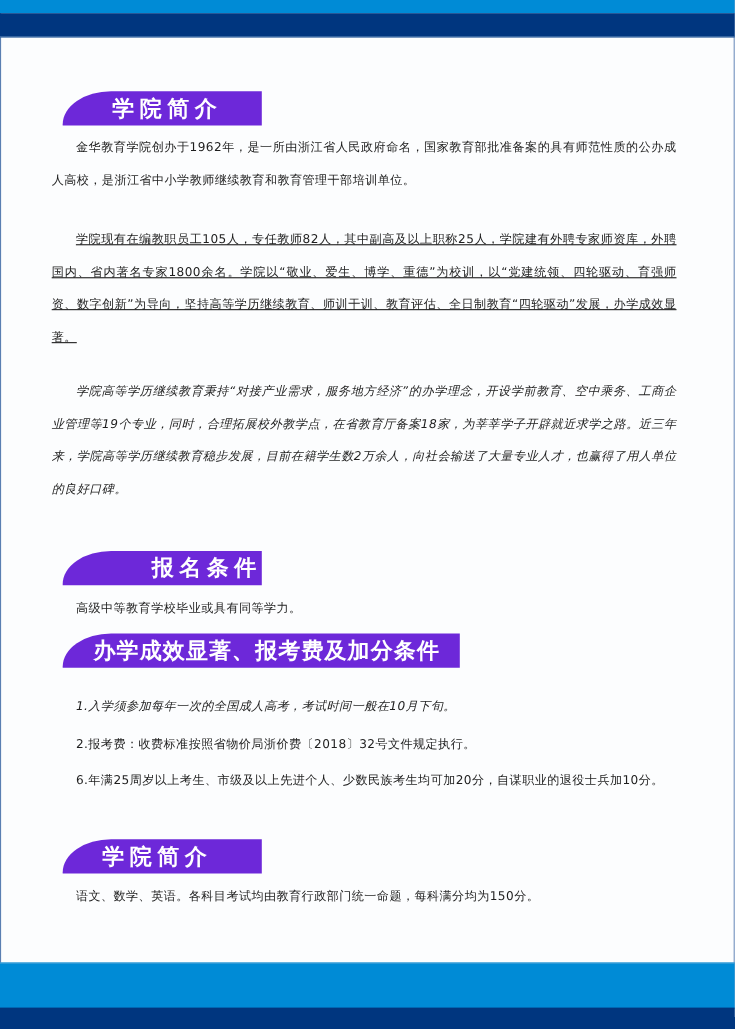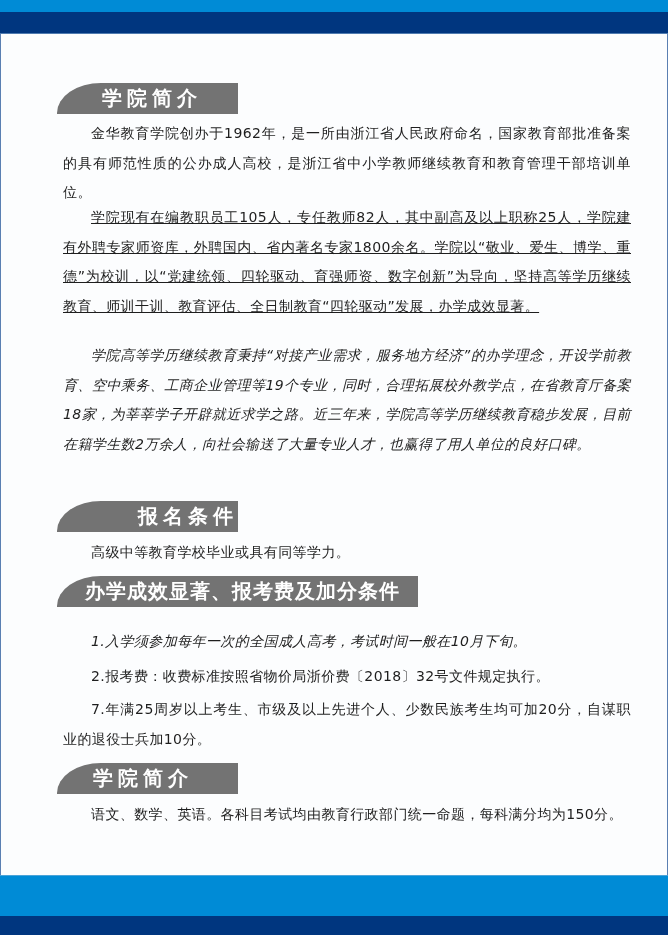--- a/index.html
+++ b/index.html
@@ -46,42 +46,42 @@
     position: absolute;
     left: 0; top: 916px;
     width: 668px; height: 19px;
     background: #00367f;
   }
 
   .section-tab {
     position: absolute;
     left: 57px;
     height: 31px;
-    background: #737373;
+    background: #6d28d9;
     border-top-left-radius: 44px 30px;
     color: #ffffff;
     font-weight: bold;
     font-size: 20px;
     line-height: 31px;
     letter-spacing: 4px;
     box-sizing: border-box;
   }
   .section-tab .tab-label {
     display: inline-block;
   }
   #tab-intro   { top: 83px;  width: 181px; padding-left: 45px; letter-spacing: 5px; }
   #tab-req     { top: 501px; width: 181px; padding-left: 45px; letter-spacing: 5px; text-align: right; }
   #tab-exam    { top: 576px; width: 361px; padding-left: 28px; letter-spacing: 1px; }
   #tab-subject { top: 763px; width: 181px; padding-left: 36px; letter-spacing: 5px; }
 
   .para {
     position: absolute;
-    left: 63px;
+    left: 47px;
     width: 568px;
-    font-size: 14px;
+    font-size: 11px;
     line-height: 29.6px;
     margin: 0;
     text-indent: 2em;
     letter-spacing: 0.4px;
     text-align: justify;
   }
   #p-intro-1 { top: 119px; }
   #p-intro-2 { top: 203px; text-decoration: underline; }
   #p-intro-3 { top: 341px; font-style: italic; }
   #p-req     { top: 538px; }
@@ -107,21 +107,21 @@
 <div class="section-tab" id="tab-req">
   <span class="tab-label">报名条件</span>
 </div>
 <p class="para" id="p-req">高级中等教育学校毕业或具有同等学力。</p>
 
 <div class="section-tab" id="tab-exam">
   <span class="tab-label">办学成效显著、报考费及加分条件</span>
 </div>
 <p class="para" id="p-exam-1">1.入学须参加每年一次的全国成人高考，考试时间一般在10月下旬。</p>
 <p class="para" id="p-exam-2">2.报考费：收费标准按照省物价局浙价费〔2018〕32号文件规定执行。</p>
-<p class="para" id="p-exam-3">7.年满25周岁以上考生、市级及以上先进个人、少数民族考生均可加20分，自谋职业的退役士兵加10分。</p>
+<p class="para" id="p-exam-3">6.年满25周岁以上考生、市级及以上先进个人、少数民族考生均可加20分，自谋职业的退役士兵加10分。</p>
 
 <div class="section-tab" id="tab-subject">
   <span class="tab-label">学院简介</span>
 </div>
 <p class="para" id="p-subject">语文、数学、英语。各科目考试均由教育行政部门统一命题，每科满分均为150分。</p>
 
 <div class="bottom-light"></div>
 <div class="bottom-dark"></div>
 
 </body></html>

